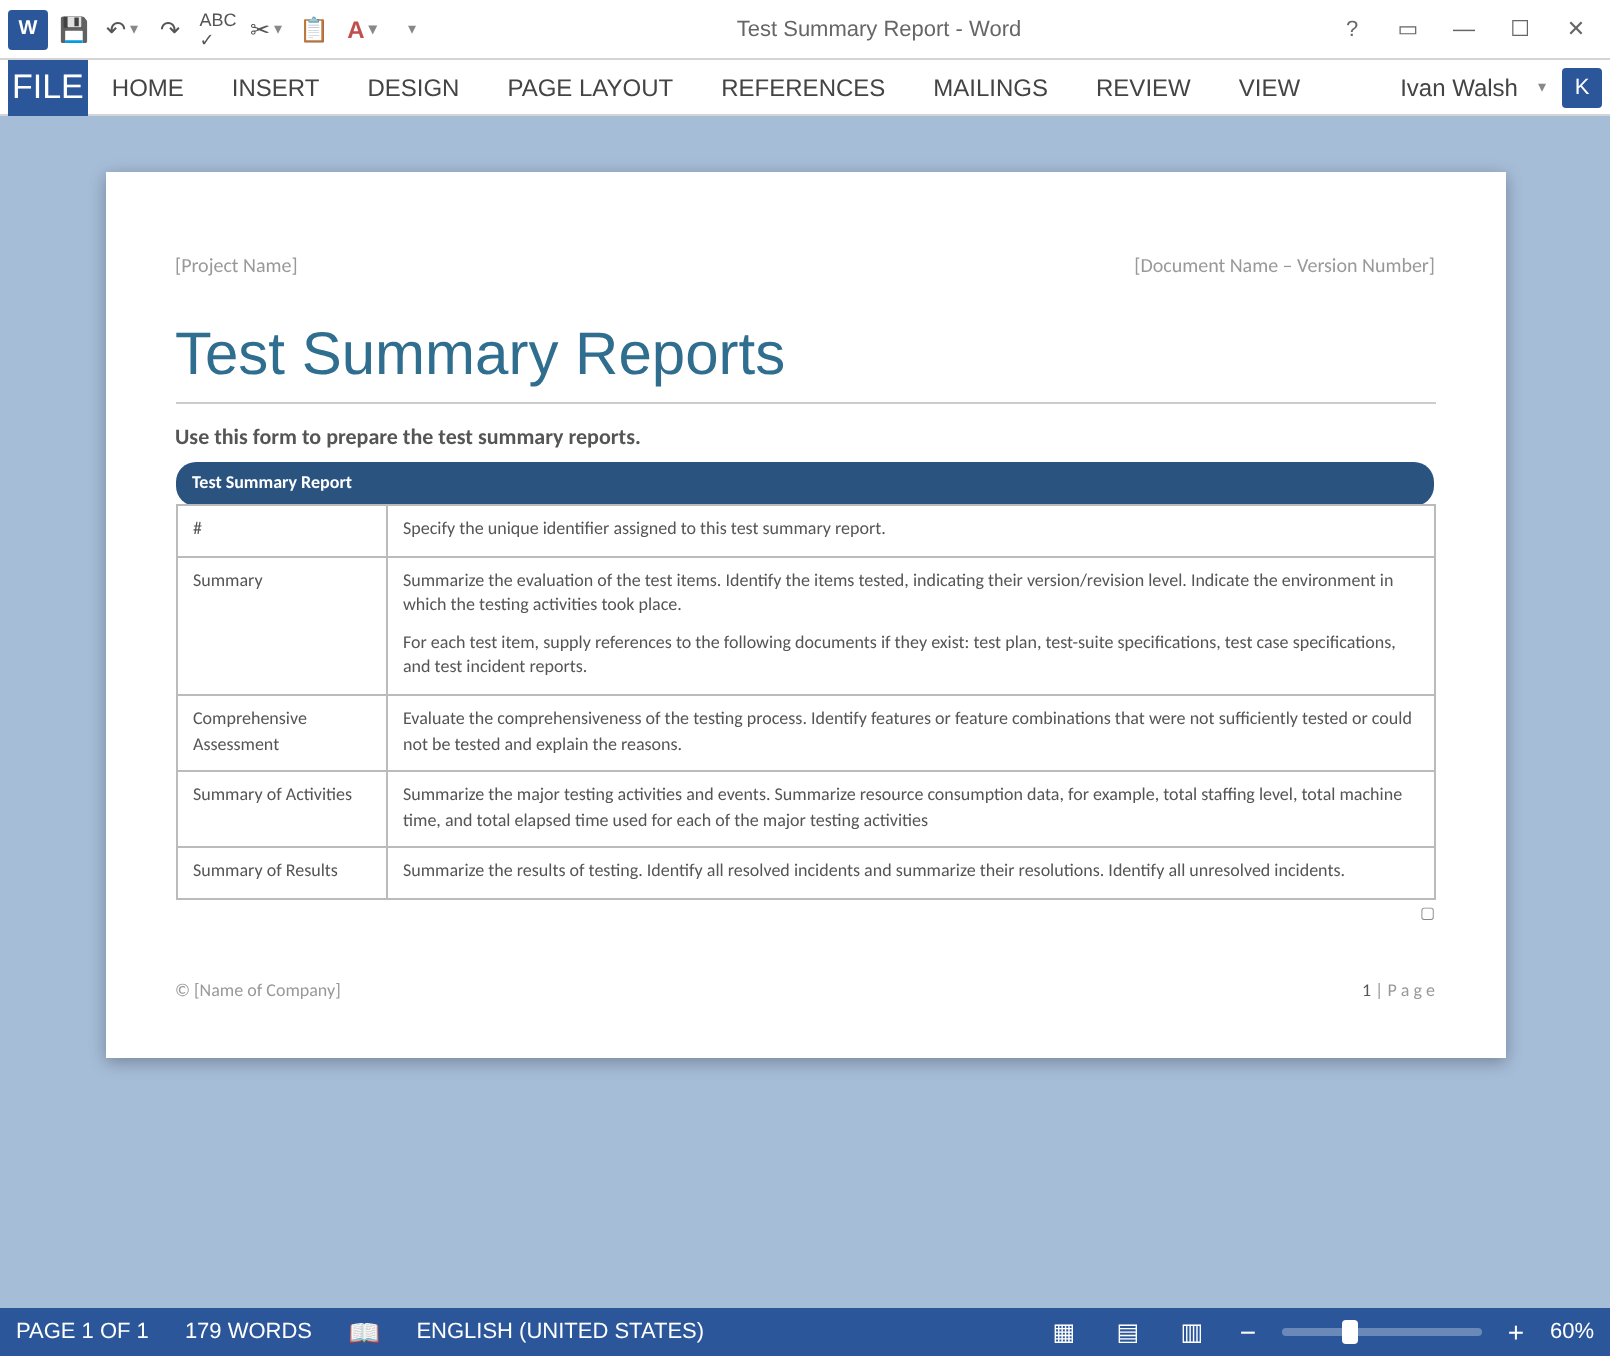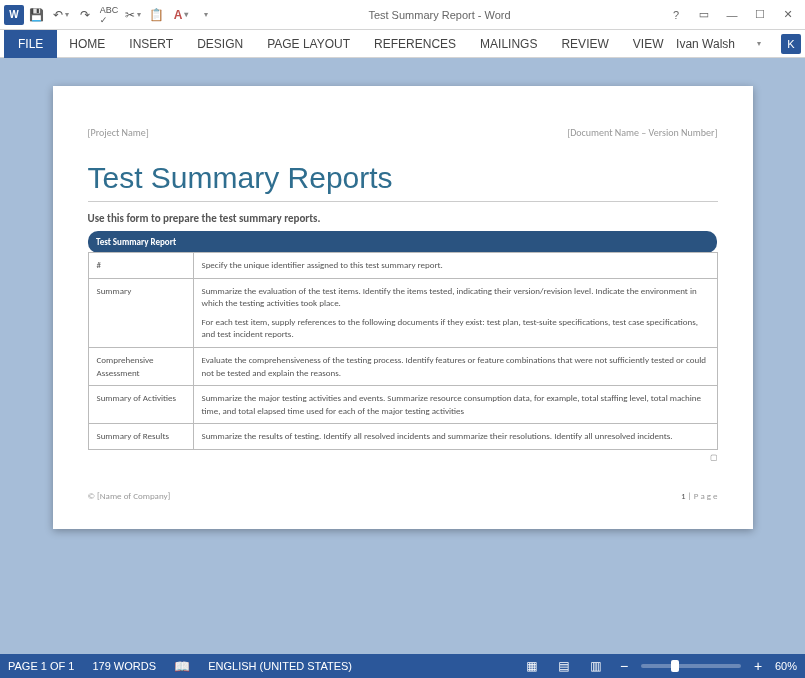--- a/index.html
+++ b/index.html
@@ -5,23 +5,23 @@
 * { box-sizing: border-box; margin: 0; padding: 0; }
 body { font-family: "Segoe UI", Tahoma, sans-serif; background: #fff; width: 805px; height: 678px; overflow: hidden; display: flex; flex-direction: column; }
 .titlebar { height: 30px; background: #fff; display: flex; align-items: center; padding: 0 4px; border-bottom: 1px solid #d4d4d4; }
 .titlebar .word-icon { width: 20px; height: 20px; background: #2b579a; color: #fff; font-size: 10px; font-weight: bold; display: flex; align-items: center; justify-content: center; margin-right: 2px; border-radius: 2px; }
 .qat { display: flex; gap: 2px; align-items: center; }
 .qat-btn { width: 22px; height: 22px; display: flex; align-items: center; justify-content: center; font-size: 12px; color: #555; cursor: pointer; }
 .title-center { flex: 1; text-align: center; font-size: 11px; color: #666; }
 .title-right { display: flex; align-items: center; gap: 2px; }
 .win-btn { width: 26px; height: 22px; display: flex; align-items: center; justify-content: center; font-size: 11px; color: #666; cursor: pointer; }
 .ribbon-tabs { height: 28px; background: #fff; display: flex; align-items: center; padding: 0 4px; border-bottom: 1px solid #d4d4d4; position: relative; }
-.file-tab { background: #2b579a; color: #fff; padding: 6px 14px; font-size: 12px; height: 28px; display: flex; align-items: center; cursor: pointer; }
+.file-tab { background: #2b579a; color: #fff; padding: 6px 2px; font-size: 17px; height: 28px; display: flex; align-items: center; cursor: pointer; }
 .tab { padding: 6px 12px; font-size: 12px; color: #444; cursor: pointer; }
-.user-area { margin-left: auto; display: flex; align-items: center; gap: 20px; font-size: 12px; color: #444; }
+.user-area { margin-left: auto; display: flex; align-items: center; gap: 8px; font-size: 12px; color: #444; }
 .user-badge { width: 20px; height: 20px; background: #2b579a; color: #fff; display: flex; align-items: center; justify-content: center; border-radius: 2px; font-size: 11px; }
 .workspace { flex: 1; background: #a6bdd8; display: flex; justify-content: center; align-items: flex-start; padding: 28px 20px; overflow: hidden; }
 .page { width: 700px; background: #fff; box-shadow: 0 2px 8px rgba(0,0,0,0.3); padding: 40px 35px 28px; font-family: Calibri, sans-serif; }
 .page-header { display: flex; justify-content: space-between; font-size: 10px; color: #999; margin-bottom: 22px; }
 .doc-title { font-size: 30px; font-weight: 300; color: #2f6e8f; font-family: "Segoe UI Light", "Segoe UI", sans-serif; margin-bottom: 6px; }
 .title-rule { border: none; border-top: 1px solid #ccc; margin-bottom: 10px; }
 .intro { font-size: 11px; color: #555; margin-bottom: 6px; font-weight: bold; }
 table.report { width: 100%; border-collapse: collapse; font-size: 9px; }
 table.report th { background: #2a5380; color: #fff; text-align: left; padding: 5px 8px; font-weight: bold; font-size: 9px; border-radius: 10px; }
 table.report td { border: 1px solid #bbb; padding: 6px 8px; vertical-align: top; color: #555; line-height: 1.4; }

